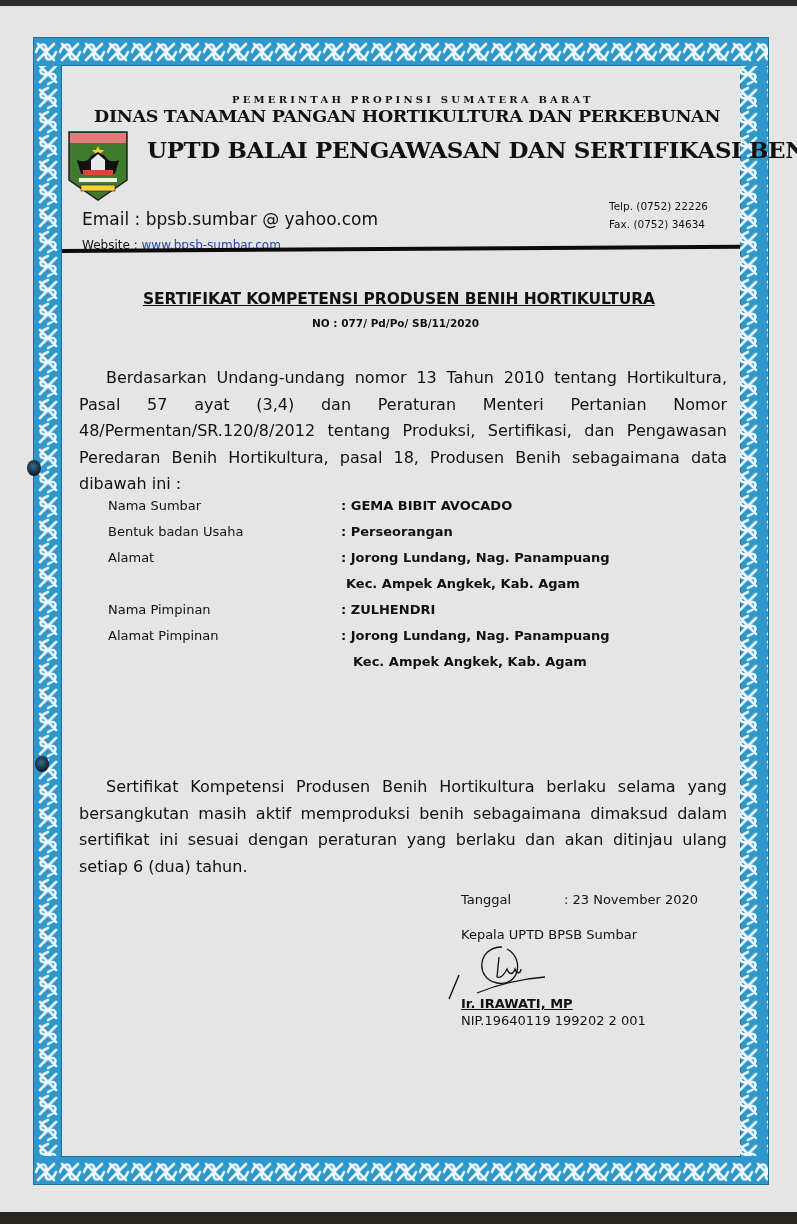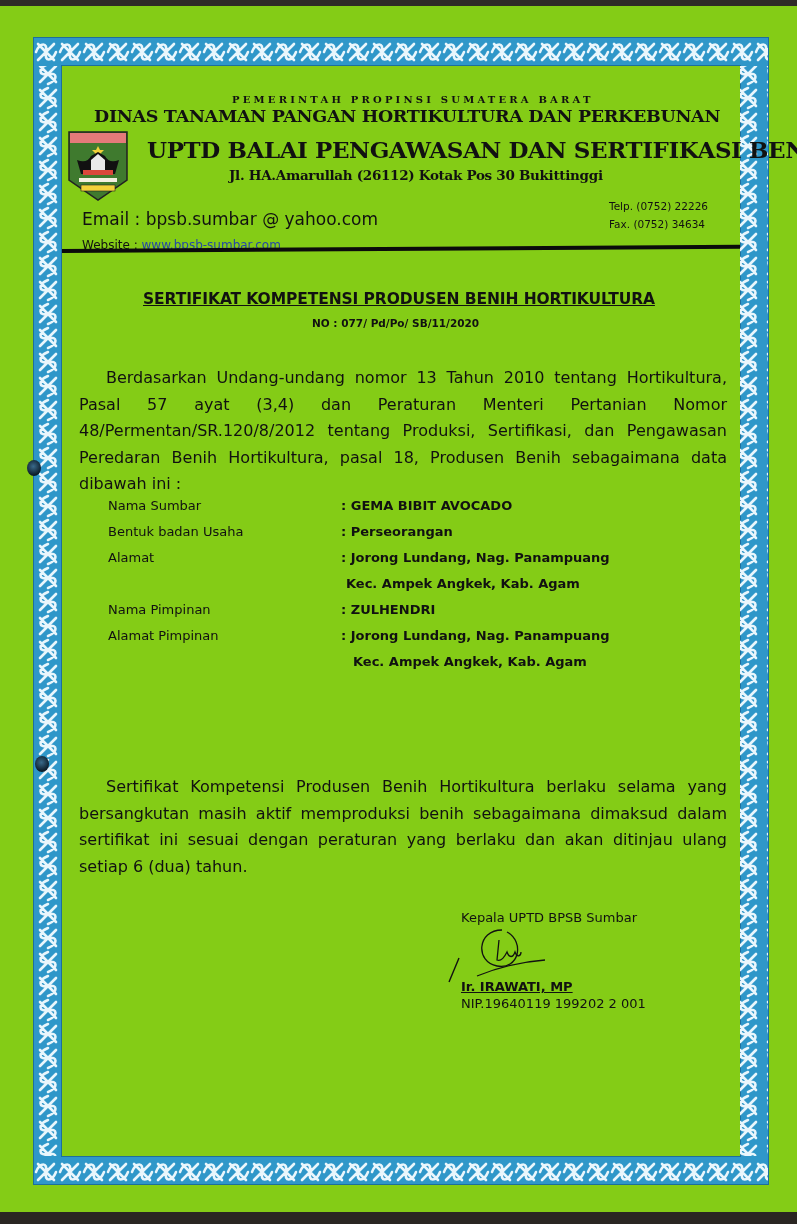--- a/index.html
+++ b/index.html
@@ -3,21 +3,21 @@
 <meta charset="utf-8">
 <style>
   html, body { margin: 0; padding: 0; }
   body {
     width: 797px; height: 1224px; position: relative; overflow: hidden;
     background: #2a2622;
     font-family: "DejaVu Sans", sans-serif; color: #111;
   }
   .paper {
     position: absolute; left: 0; top: 6px; width: 797px; height: 1206px;
-    background: #84cc16;
+    background: #e5e5e5;
   }
   .paper::before {
     content: ""; position: absolute; left: 0; right: 0; top: -6px; height: 6px; background: #2f2b27;
   }
   
   .frame {
     position: absolute; left: 34px; top: 32px; width: 734px; height: 1146px;
     box-sizing: border-box;
     border: 28px solid #2f97c9;
     outline: 1px solid #1d6f9c;
@@ -100,21 +100,20 @@
     <path d="M10 30 Q20 34 24 26 L31 22 L38 26 Q42 34 52 30 L48 44 H14 Z" fill="#111"></path>
     <path d="M24 30 L31 24 L38 30 L38 40 H24 Z" fill="#e9e9e9"></path>
     <rect x="16" y="40" width="30" height="5" fill="#d9473a"></rect>
     <rect x="12" y="48" width="38" height="4" fill="#f4f0e0"></rect>
     <rect x="14" y="55" width="34" height="6" fill="#f2d13a" stroke="#222" stroke-width="0.6"></rect>
   </svg>
 
   <div class="abs gov">PEMERINTAH PROPINSI SUMATERA BARAT</div>
   <div class="abs dinas">DINAS TANAMAN PANGAN HORTIKULTURA DAN PERKEBUNAN</div>
   <div class="abs uptd">UPTD BALAI PENGAWASAN DAN SERTIFIKASI BENIH</div>
-  <div class="abs addr">Jl. HA.Amarullah  (26112)  Kotak Pos 30 Bukittinggi</div>
 
   <div class="abs email">
     <span>Email : </span><span>bpsb.sumbar @ yahoo.com</span>
   </div>
   <div class="abs website">
     <span>Website : </span><a>www.bpsb-sumbar.com</a>
   </div>
   <div class="abs telp">Telp. (0752) 22226</div>
   <div class="abs fax">Fax. (0752) 34634</div>
   <div class="rule"></div>
@@ -154,20 +153,23 @@
       <span class="fcont" style="left:245px">Kec. Ampek Angkek, Kab. Agam</span>
     </div>
   </div>
 
 
   <div class="para p3">
     <p>Sertifikat Kompetensi Produsen Benih Hortikultura berlaku selama yang bersangkutan masih aktif memproduksi benih sebagaimana dimaksud dalam sertifikat ini sesuai dengan peraturan yang berlaku dan akan ditinjau ulang setiap 6 (dua) tahun.</p>
   </div>
 
   <div class="sign">
+    <div class="row">
+      <span class="gap"><span>Tanggal</span></span><span>: 23 November 2020</span>
+    </div>
     <div class="row" style="margin-top:18px">Kepala UPTD BPSB Sumbar</div>
     <svg width="130" height="62" viewBox="0 0 130 62" style="display:block;margin-left:-14px;margin-top:-4px">
       <path d="M2 60 L12 36" stroke="#111" stroke-width="1.4" fill="none"></path>
       <path d="M55 8 C30 8 28 40 50 44 C72 48 78 20 60 10" stroke="#111" stroke-width="1.3" fill="none"></path>
       <path d="M52 18 L50 38 C54 40 58 34 60 30 C62 36 66 36 68 30 C70 36 74 34 74 30" stroke="#111" stroke-width="1.3" fill="none"></path>
       <path d="M30 54 C50 46 70 40 98 38" stroke="#111" stroke-width="1.3" fill="none"></path>
     </svg>
     <div class="row name" style="margin-top:-6px">Ir. IRAWATI, MP</div>
     <div class="row">NIP.19640119 199202 2 001</div>
   </div>

